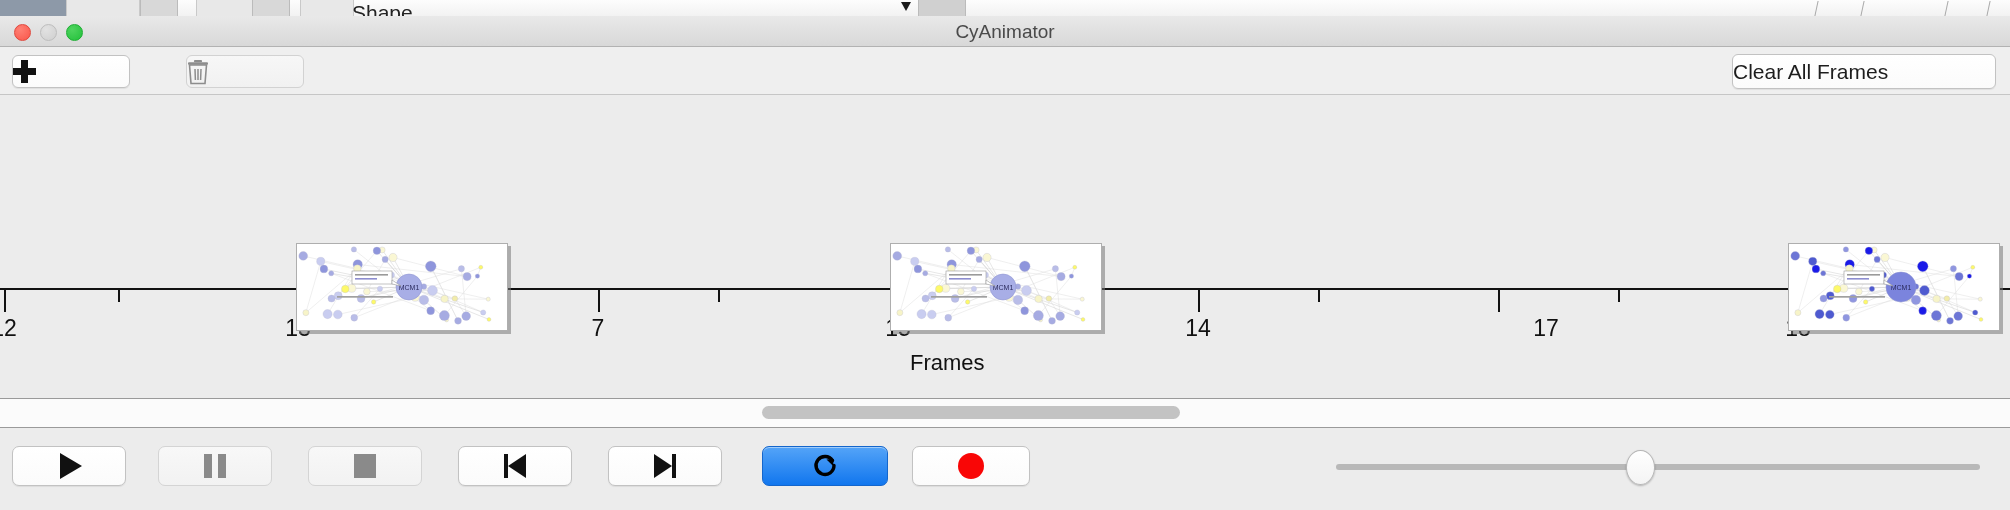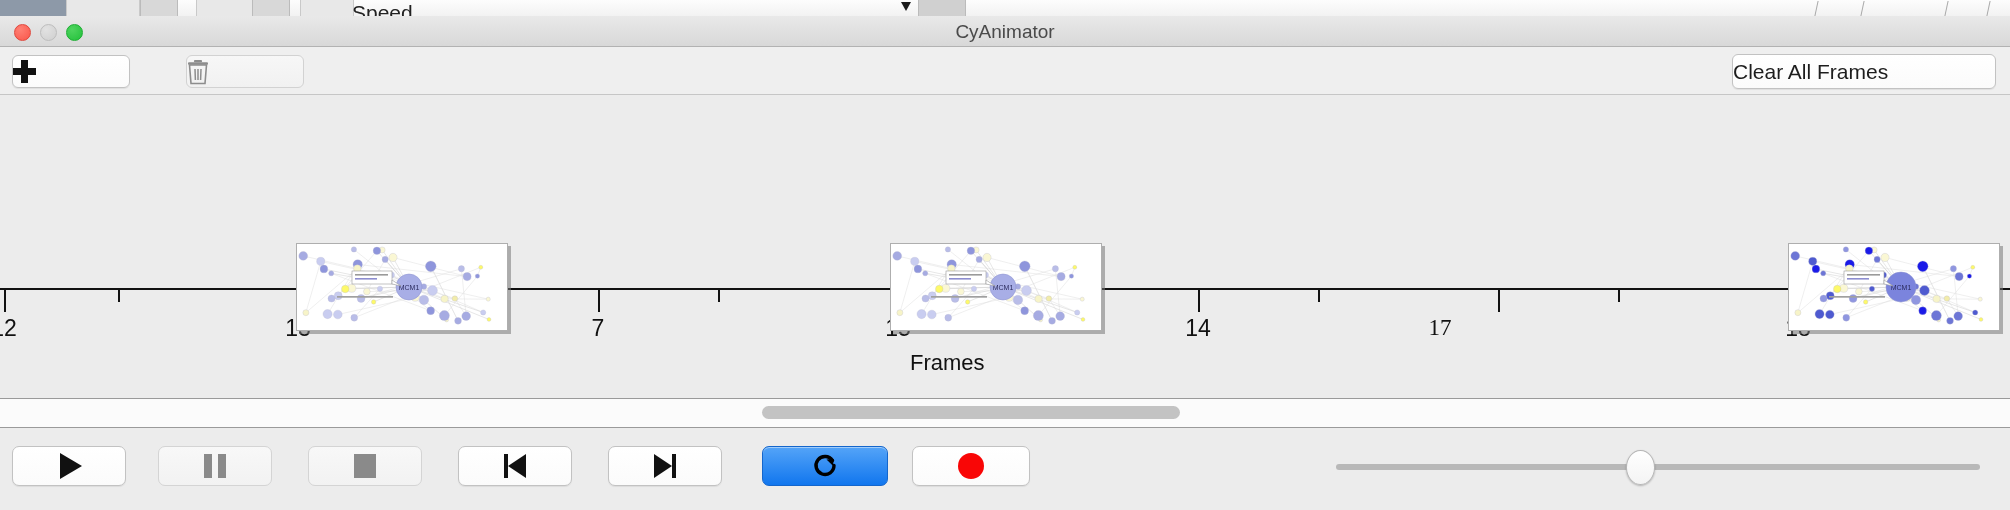--- a/index.html
+++ b/index.html
@@ -312,21 +312,21 @@
 </head>
 <body>
 
 <div class="bg-strip">
   <div class="bg-sel"></div>
   <div class="bg-tab" style="left:66px;width:72px;"></div>
   <div class="bg-tab" style="left:196px;width:56px;"></div>
   <div class="bg-tab" style="left:300px;width:52px;"></div>
   <div class="bg-sq" style="left:140px;"></div>
   <div class="bg-sq" style="left:252px;"></div>
-  <div class="bg-word">Speed</div>
+  <div class="bg-word">Shape</div>
   <div class="bg-arrow" style="left:901px;"></div>
   <div class="bg-sq" style="left:918px;width:46px;background:#d0d0d0;"></div>
   <div class="bg-chev" style="left:1816px;"></div>
   <div class="bg-chev" style="left:1862px;"></div>
   <div class="bg-chev" style="left:1946px;"></div>
   <div class="bg-chev" style="left:1988px;"></div>
 </div>
 
 <div class="window">
 
@@ -370,21 +370,21 @@
         <div class="tick major" style="left: 598px;"></div>
         <div class="tick-label" style="left: 598px;">7</div>
         <div class="tick minor" style="left: 718px;"></div>
         <div class="tick major" style="left: 898px;"></div>
         <div class="tick-label" style="left: 898px;">15</div>
         <div class="tick minor" style="left: 1028px;"></div>
         <div class="tick major" style="left: 1198px;"></div>
         <div class="tick-label" style="left: 1198px;">14</div>
         <div class="tick minor" style="left: 1318px;"></div>
         <div class="tick major" style="left: 1498px;"></div>
-        <div class="tick-label" style="left: 1440px; font-family: Liberation Serif, serif;">17</div>
+        <div class="tick-label" style="left: 1546px;">17</div>
         <div class="tick minor" style="left: 1618px;"></div>
         <div class="tick major" style="left: 1798px;"></div>
         <div class="tick-label" style="left: 1798px;">18</div>
         <div class="tick minor" style="left: 1918px;"></div>
         <div class="frame" style="left: 296px; top: 148px; position: absolute;">
           <svg width="208" height="84" viewBox="0 0 208 84">
             <g>
               <line x1="54.73118998628258" y1="44.263888888888886" x2="112" y2="43" stroke="#cfcfcf" stroke-width="0.5"></line>
               <line x1="30.58514231824417" y1="70.09876543209876" x2="60.710528120713306" y2="20.445987654320987" stroke="#dcdcdc" stroke-width="0.45"></line>
               <line x1="157.87685185185185" y1="54.58179012345679" x2="169.16607510288065" y2="72.04938271604938" stroke="#dcdcdc" stroke-width="0.45"></line>

